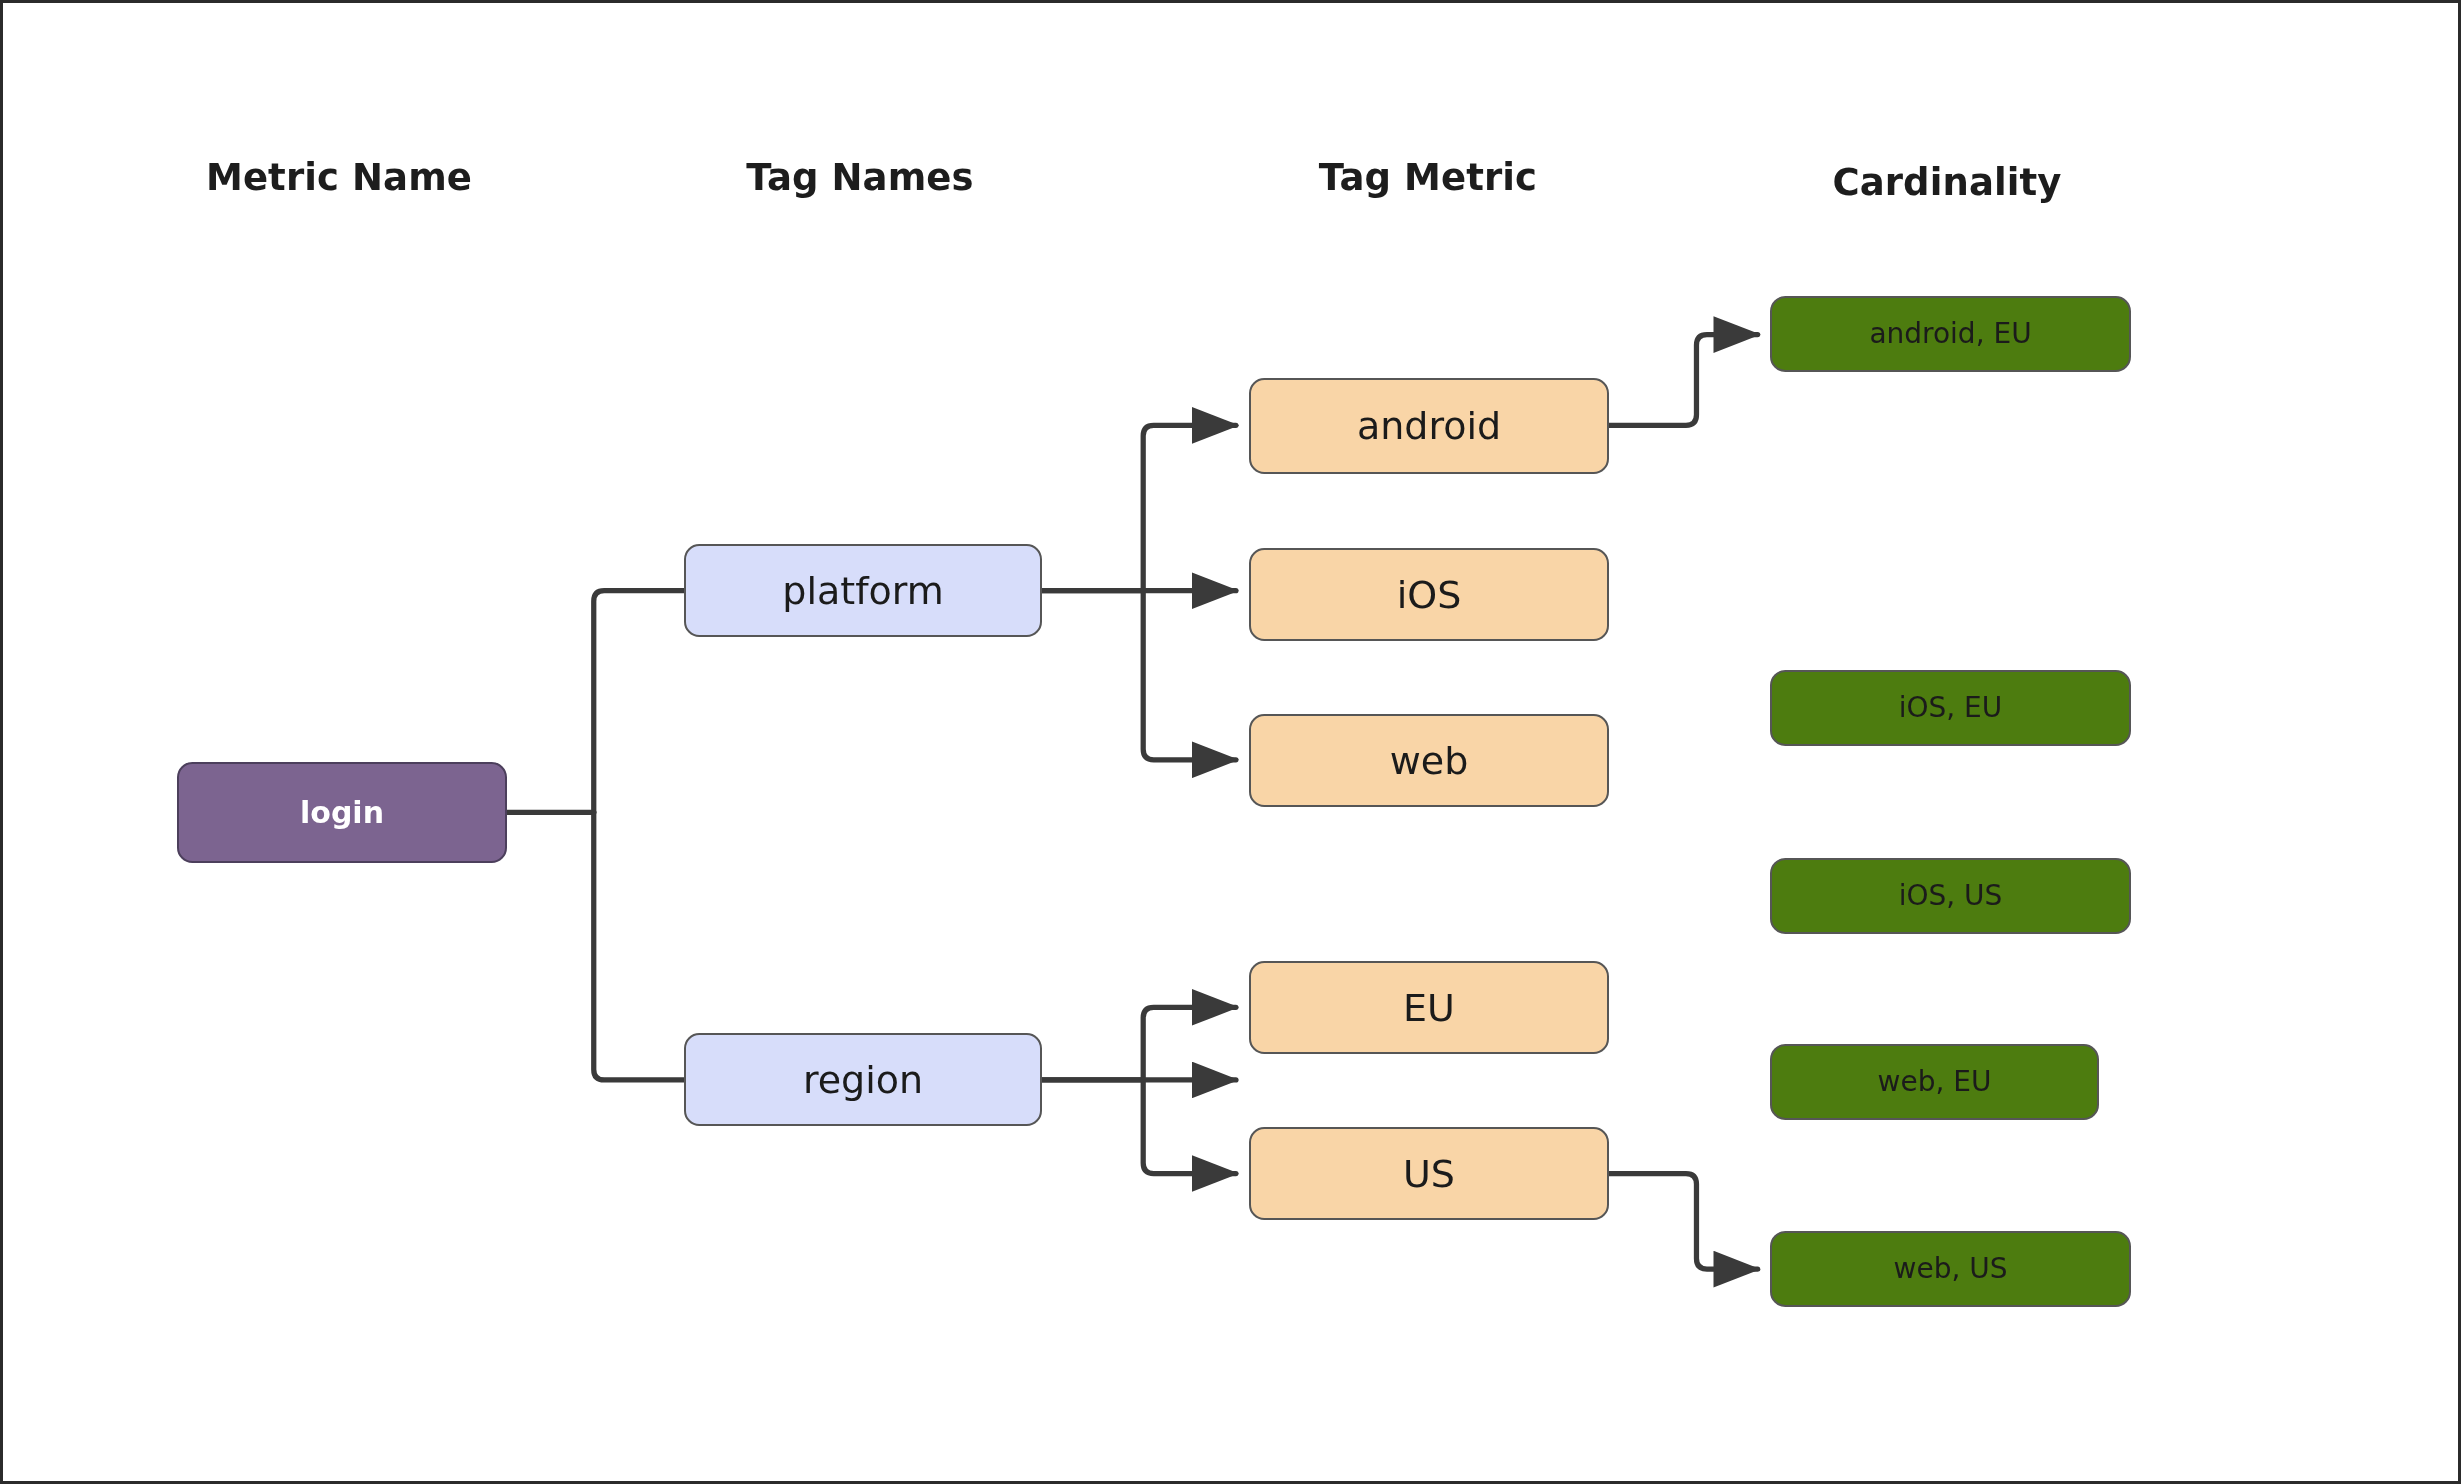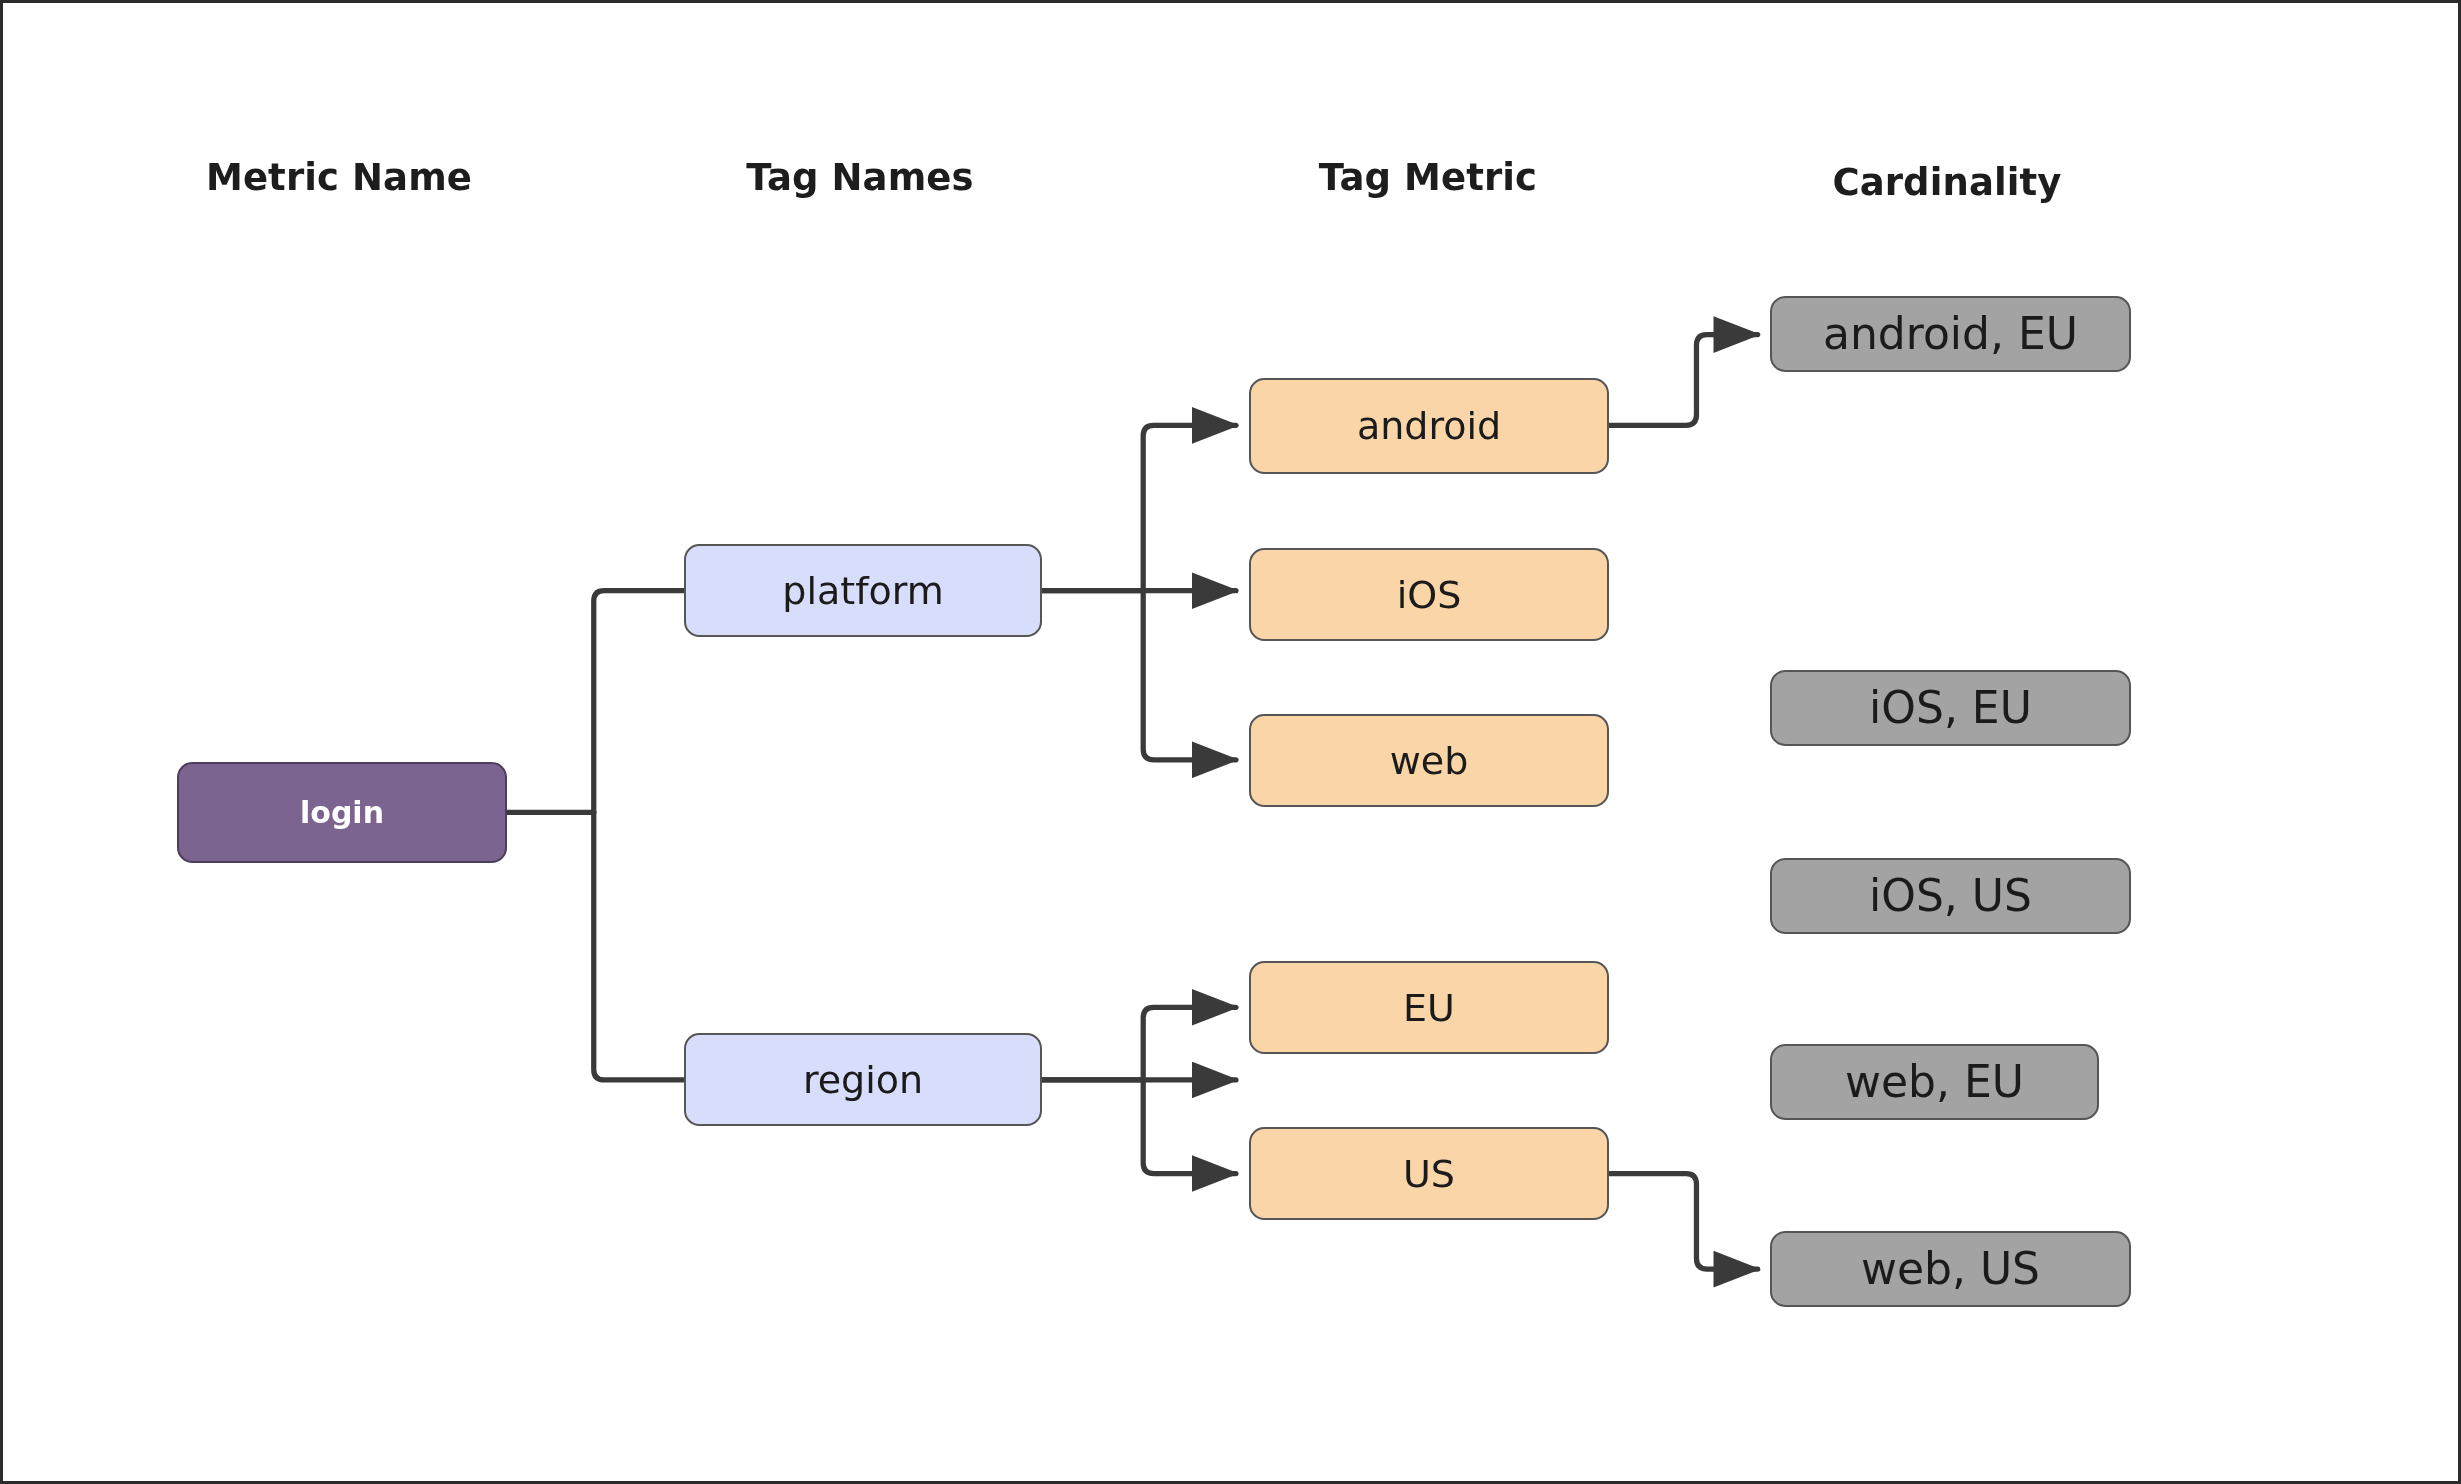--- a/index.html
+++ b/index.html
@@ -56,23 +56,23 @@
   }
   .node.tagname {
     background: #d7ddfa;
     border-color: #565656;
   }
   .node.tagvalue {
     background: #f9d5a7;
     border-color: #565656;
   }
   .node.cardinality {
-    background: #a3a3a3;
+    background: #4d7c0f;
     border-color: #565656;
-    font-size: 44px;
+    font-size: 28px;
   }
 </style>
 </head>
 <body>
 
 <div id="canvas">
 
   <svg id="edge-layer" viewBox="0 0 2575 1553" xmlns="http://www.w3.org/2000/svg">
     <defs>
       <marker id="arrowhead" markerWidth="9" markerHeight="7" refX="8.4" refY="3.5" orient="auto" markerUnits="strokeWidth">

